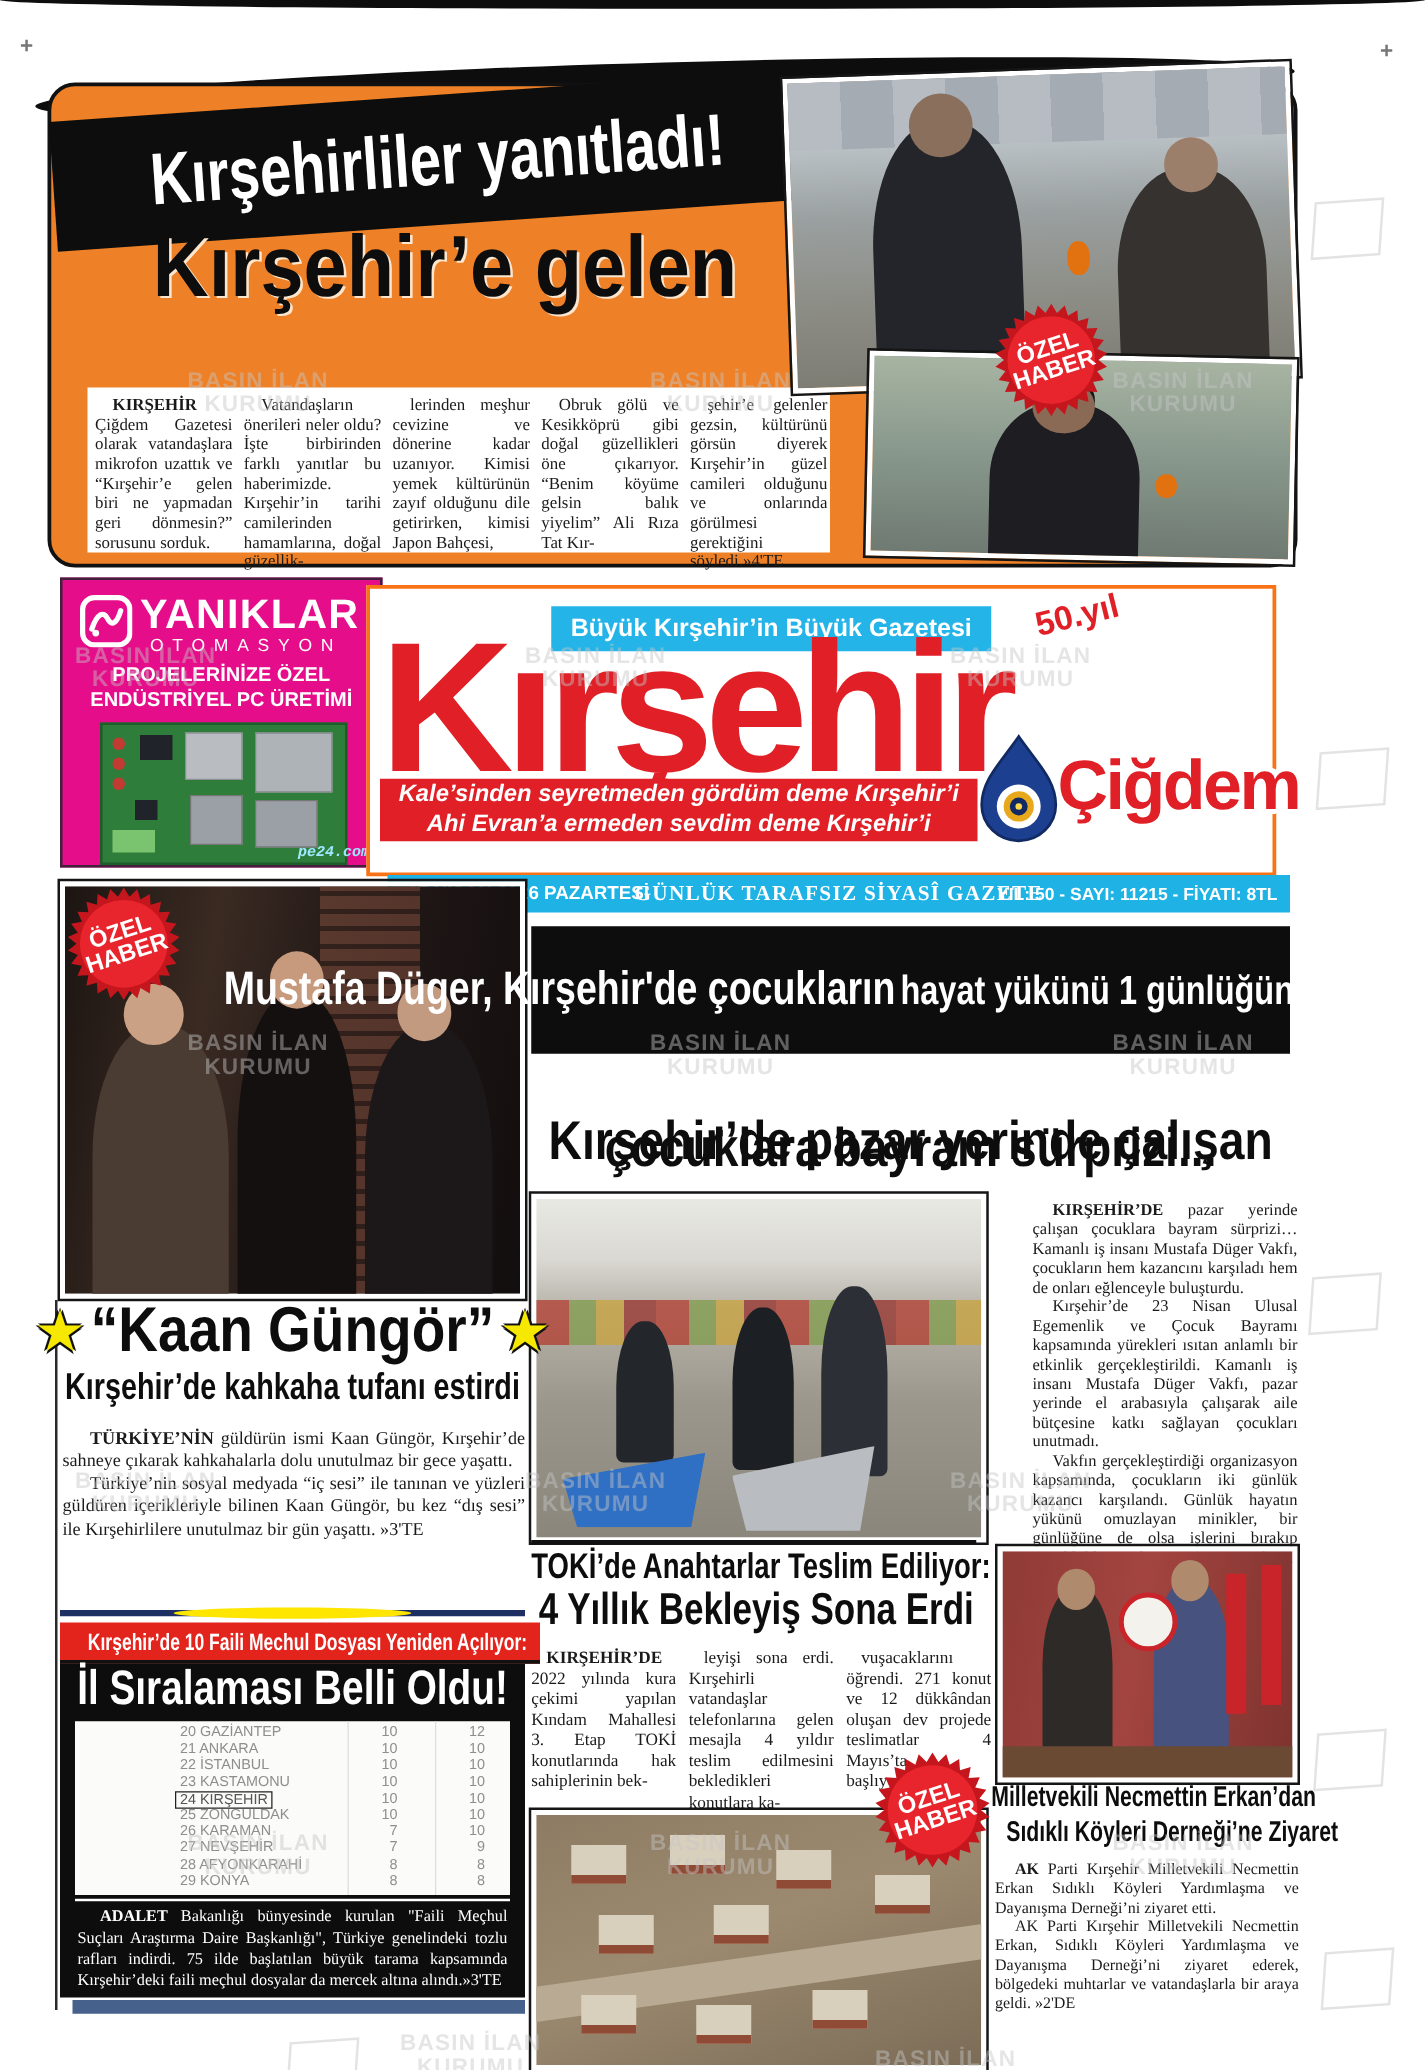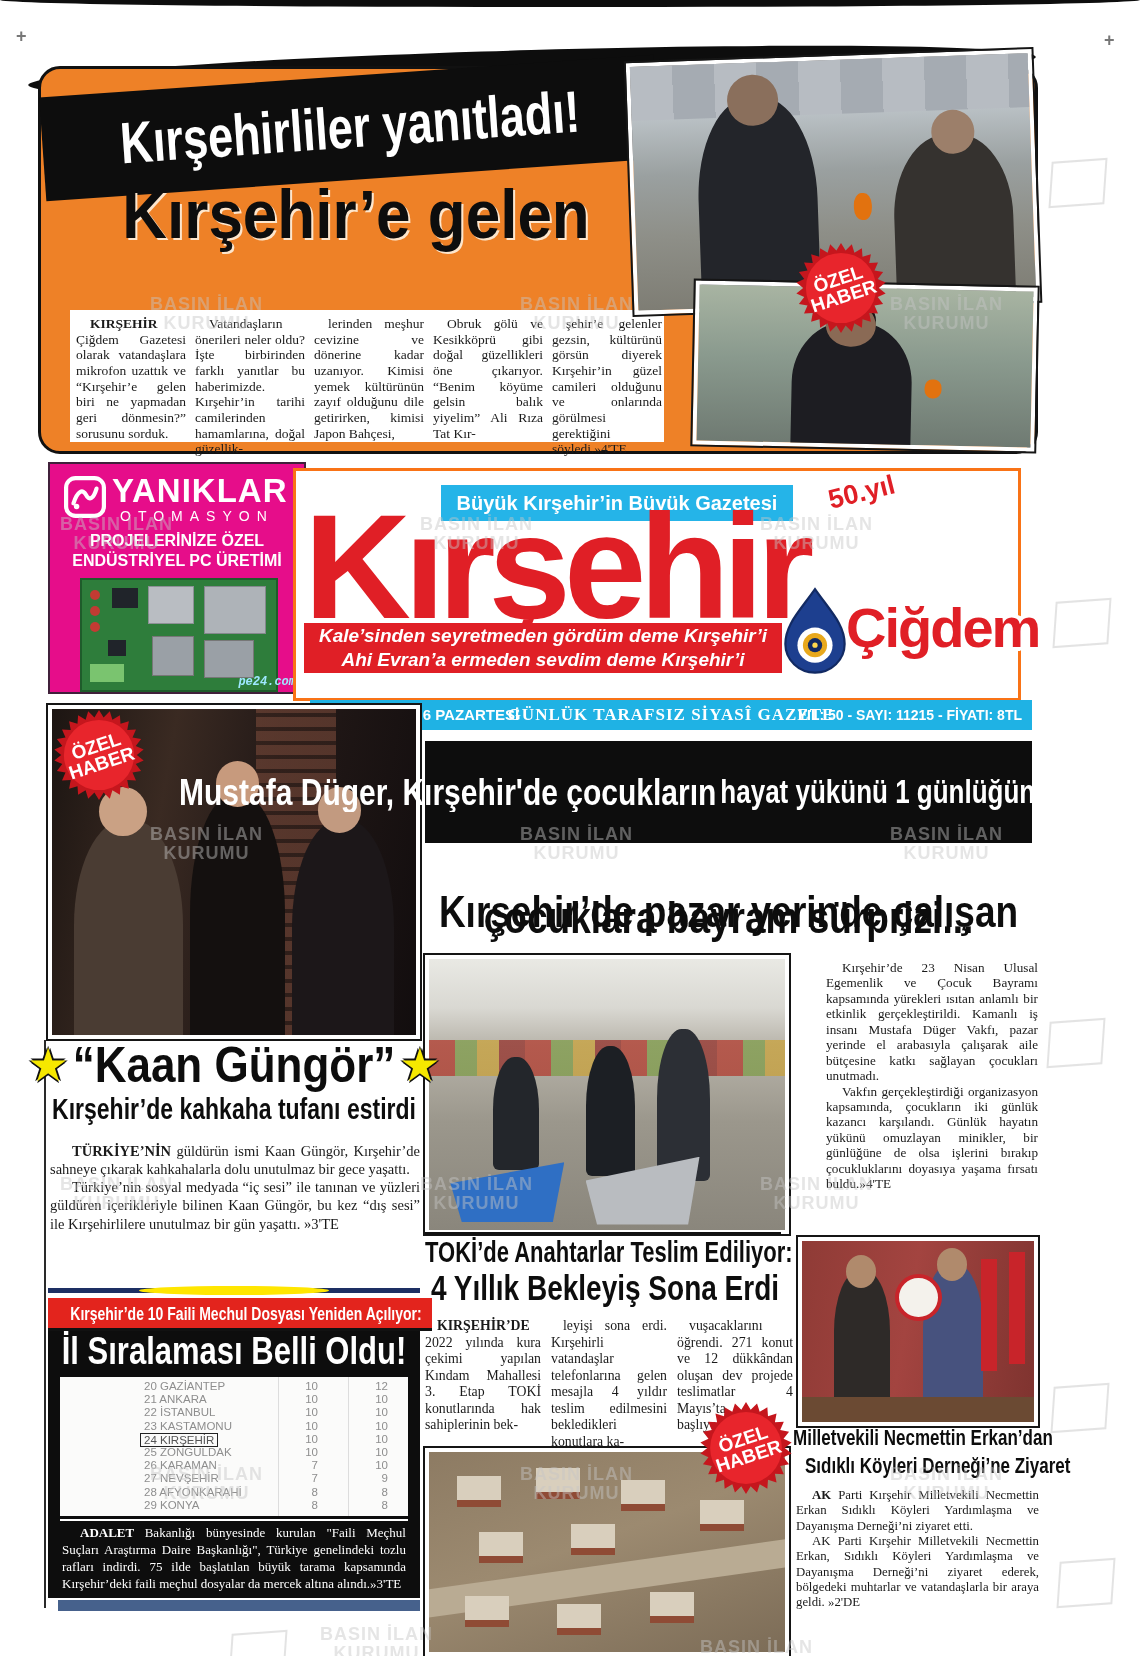--- a/index.html
+++ b/index.html
@@ -459,20 +459,21 @@
   <div class="photo ph-pazar">
     <div class="stalls"></div>
     <div class="fig" style="left:18%;top:36%;width:13%;height:42%;background:#23262b;"></div>
     <div class="fig" style="left:44%;top:32%;width:14%;height:48%;background:#1c1f24;"></div>
     <div class="fig" style="left:64%;top:26%;width:15%;height:56%;background:#2c2f35;"></div>
     <div class="barrow" style="left:6%;bottom:3%;width:32%;height:22%;background:#2f6fc4;"></div>
     <div class="barrow" style="left:44%;bottom:2%;width:32%;height:25%;background:#b9bcc0;"></div>
   </div>
 
   <div class="abs bodytext main-body" id="main-body">
+      <p><b>KIRŞEHİR’DE </b>pazar yerinde çalışan çocuklara bayram sürprizi… Kamanlı iş insanı Mustafa Düger Vakfı, çocukların hem kazancını karşıladı hem de onları eğlenceyle buluşturdu.</p>
       <p>Kırşehir’de 23 Nisan Ulusal Egemenlik ve Çocuk Bayramı kapsamında yürekleri ısıtan anlamlı bir etkinlik gerçekleştirildi. Kamanlı iş insanı Mustafa Düger Vakfı, pazar yerinde el arabasıyla çalışarak aile bütçesine katkı sağlayan çocukları unutmadı.</p>
       <p>Vakfın gerçekleştirdiği organizasyon kapsamında, çocukların iki günlük kazancı karşılandı. Günlük hayatın yükünü omuzlayan minikler, bir günlüğüne de olsa işlerini bırakıp çocukluklarını doyasıya yaşama fırsatı buldu.»4'TE</p>
     </div>
 
   <div class="abs toki-rule"></div>
   <div class="abs toki-h1">
     <span class="cnd">TOKİ’de Anahtarlar Teslim Ediliyor:</span>
   </div>
   <div class="abs toki-h2">
     <span class="cnd">4 Yıllık Bekleyiş Sona Erdi</span>

